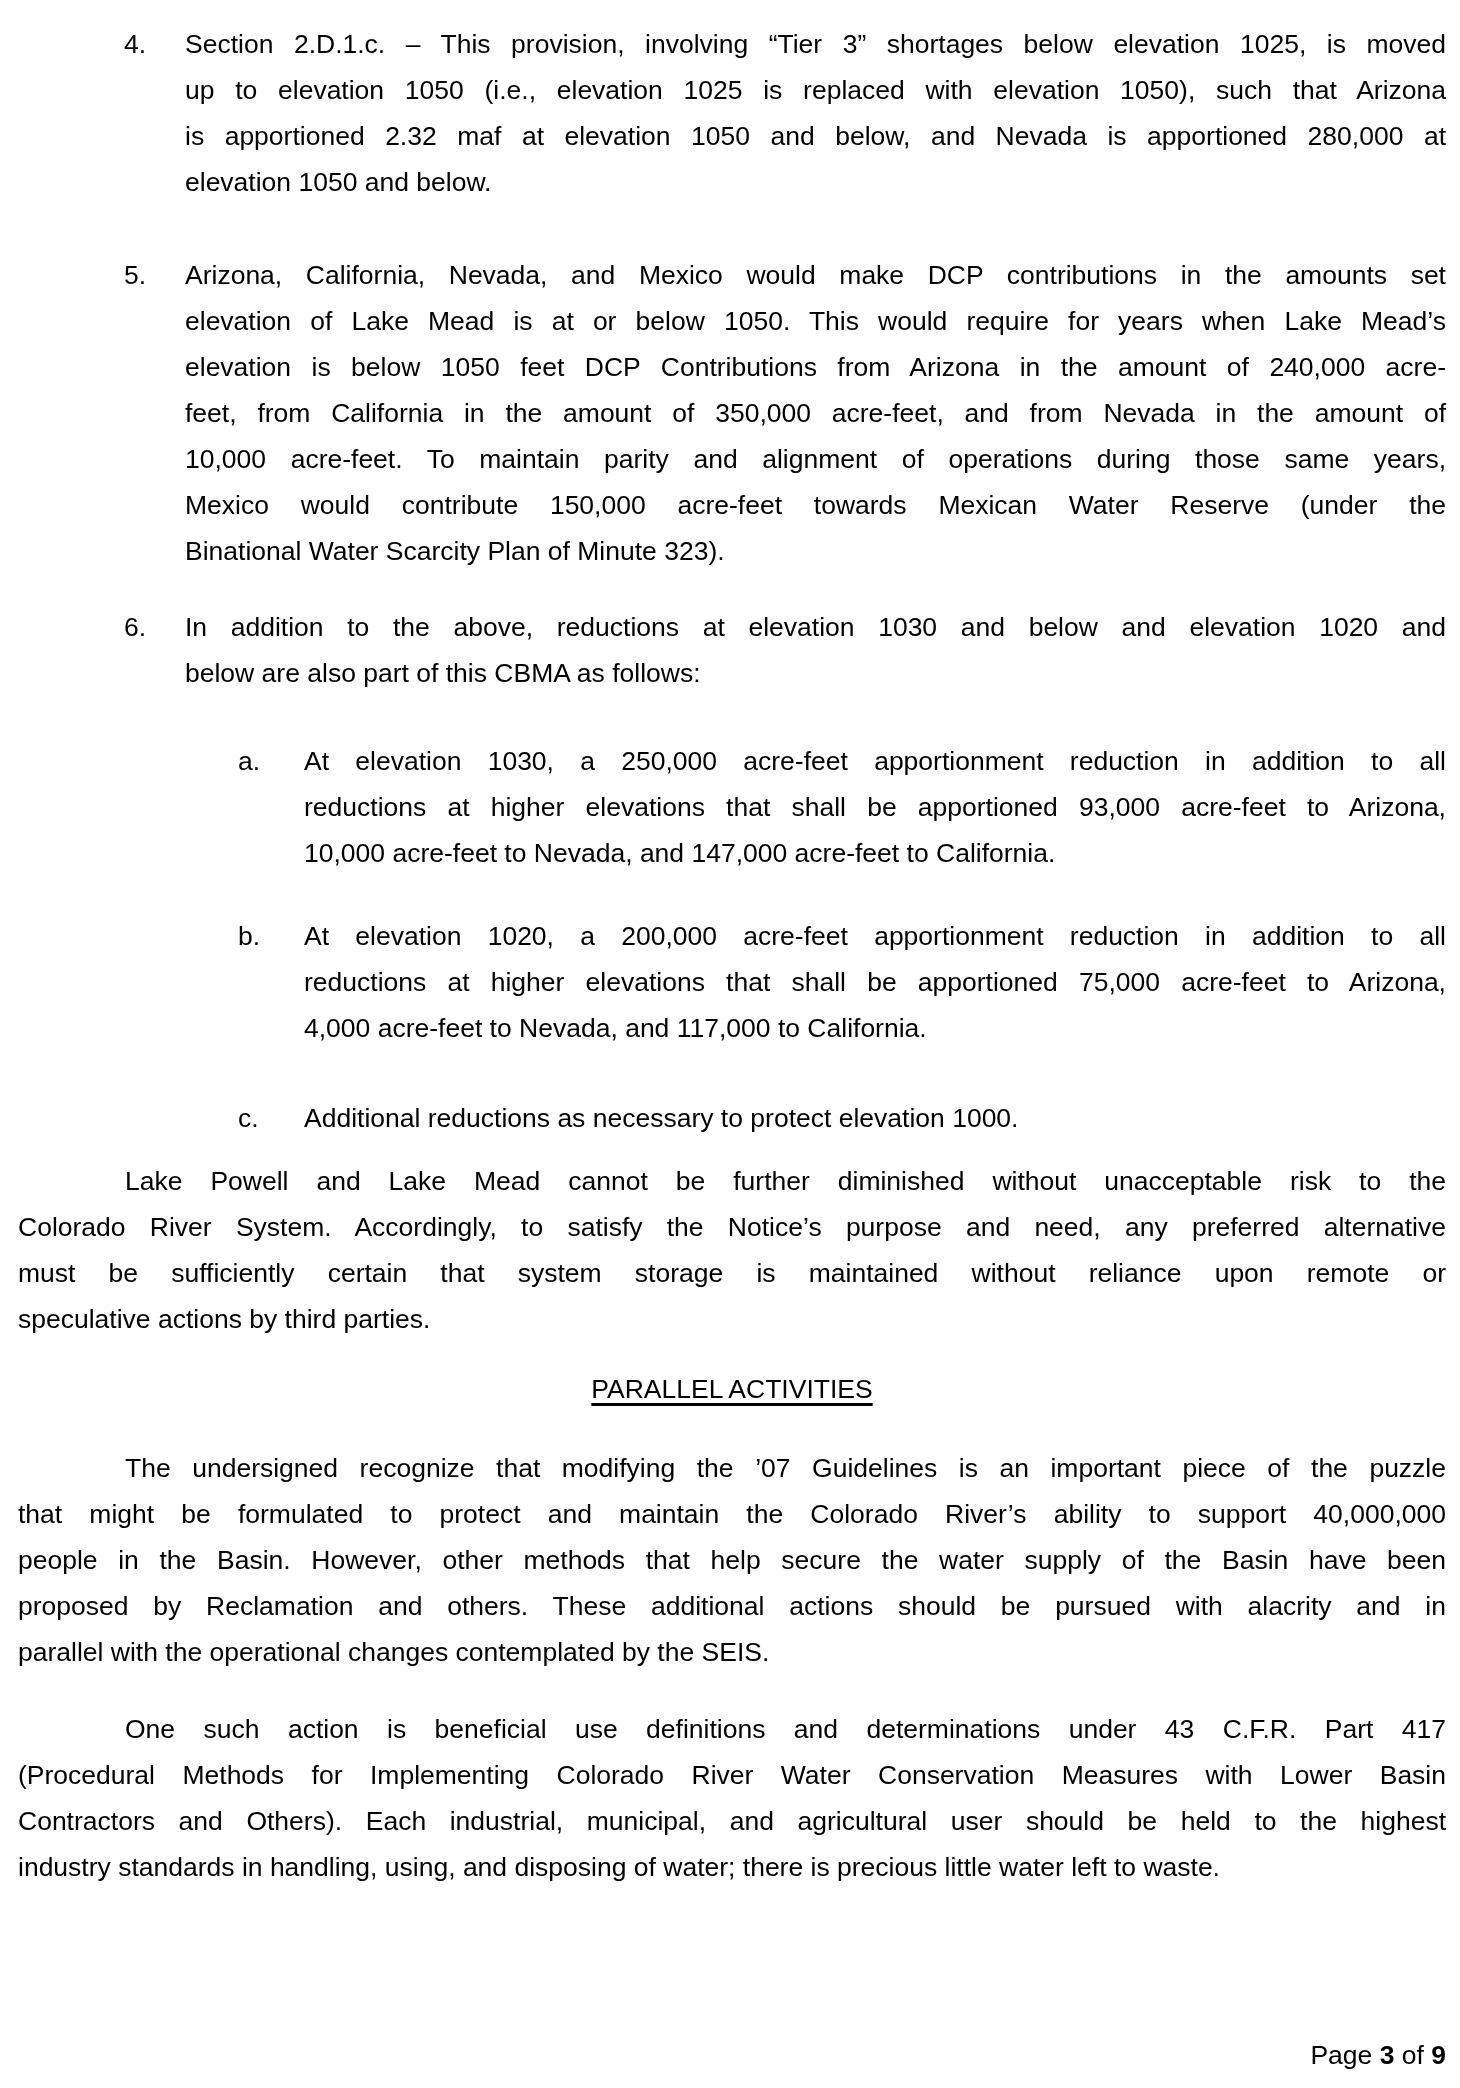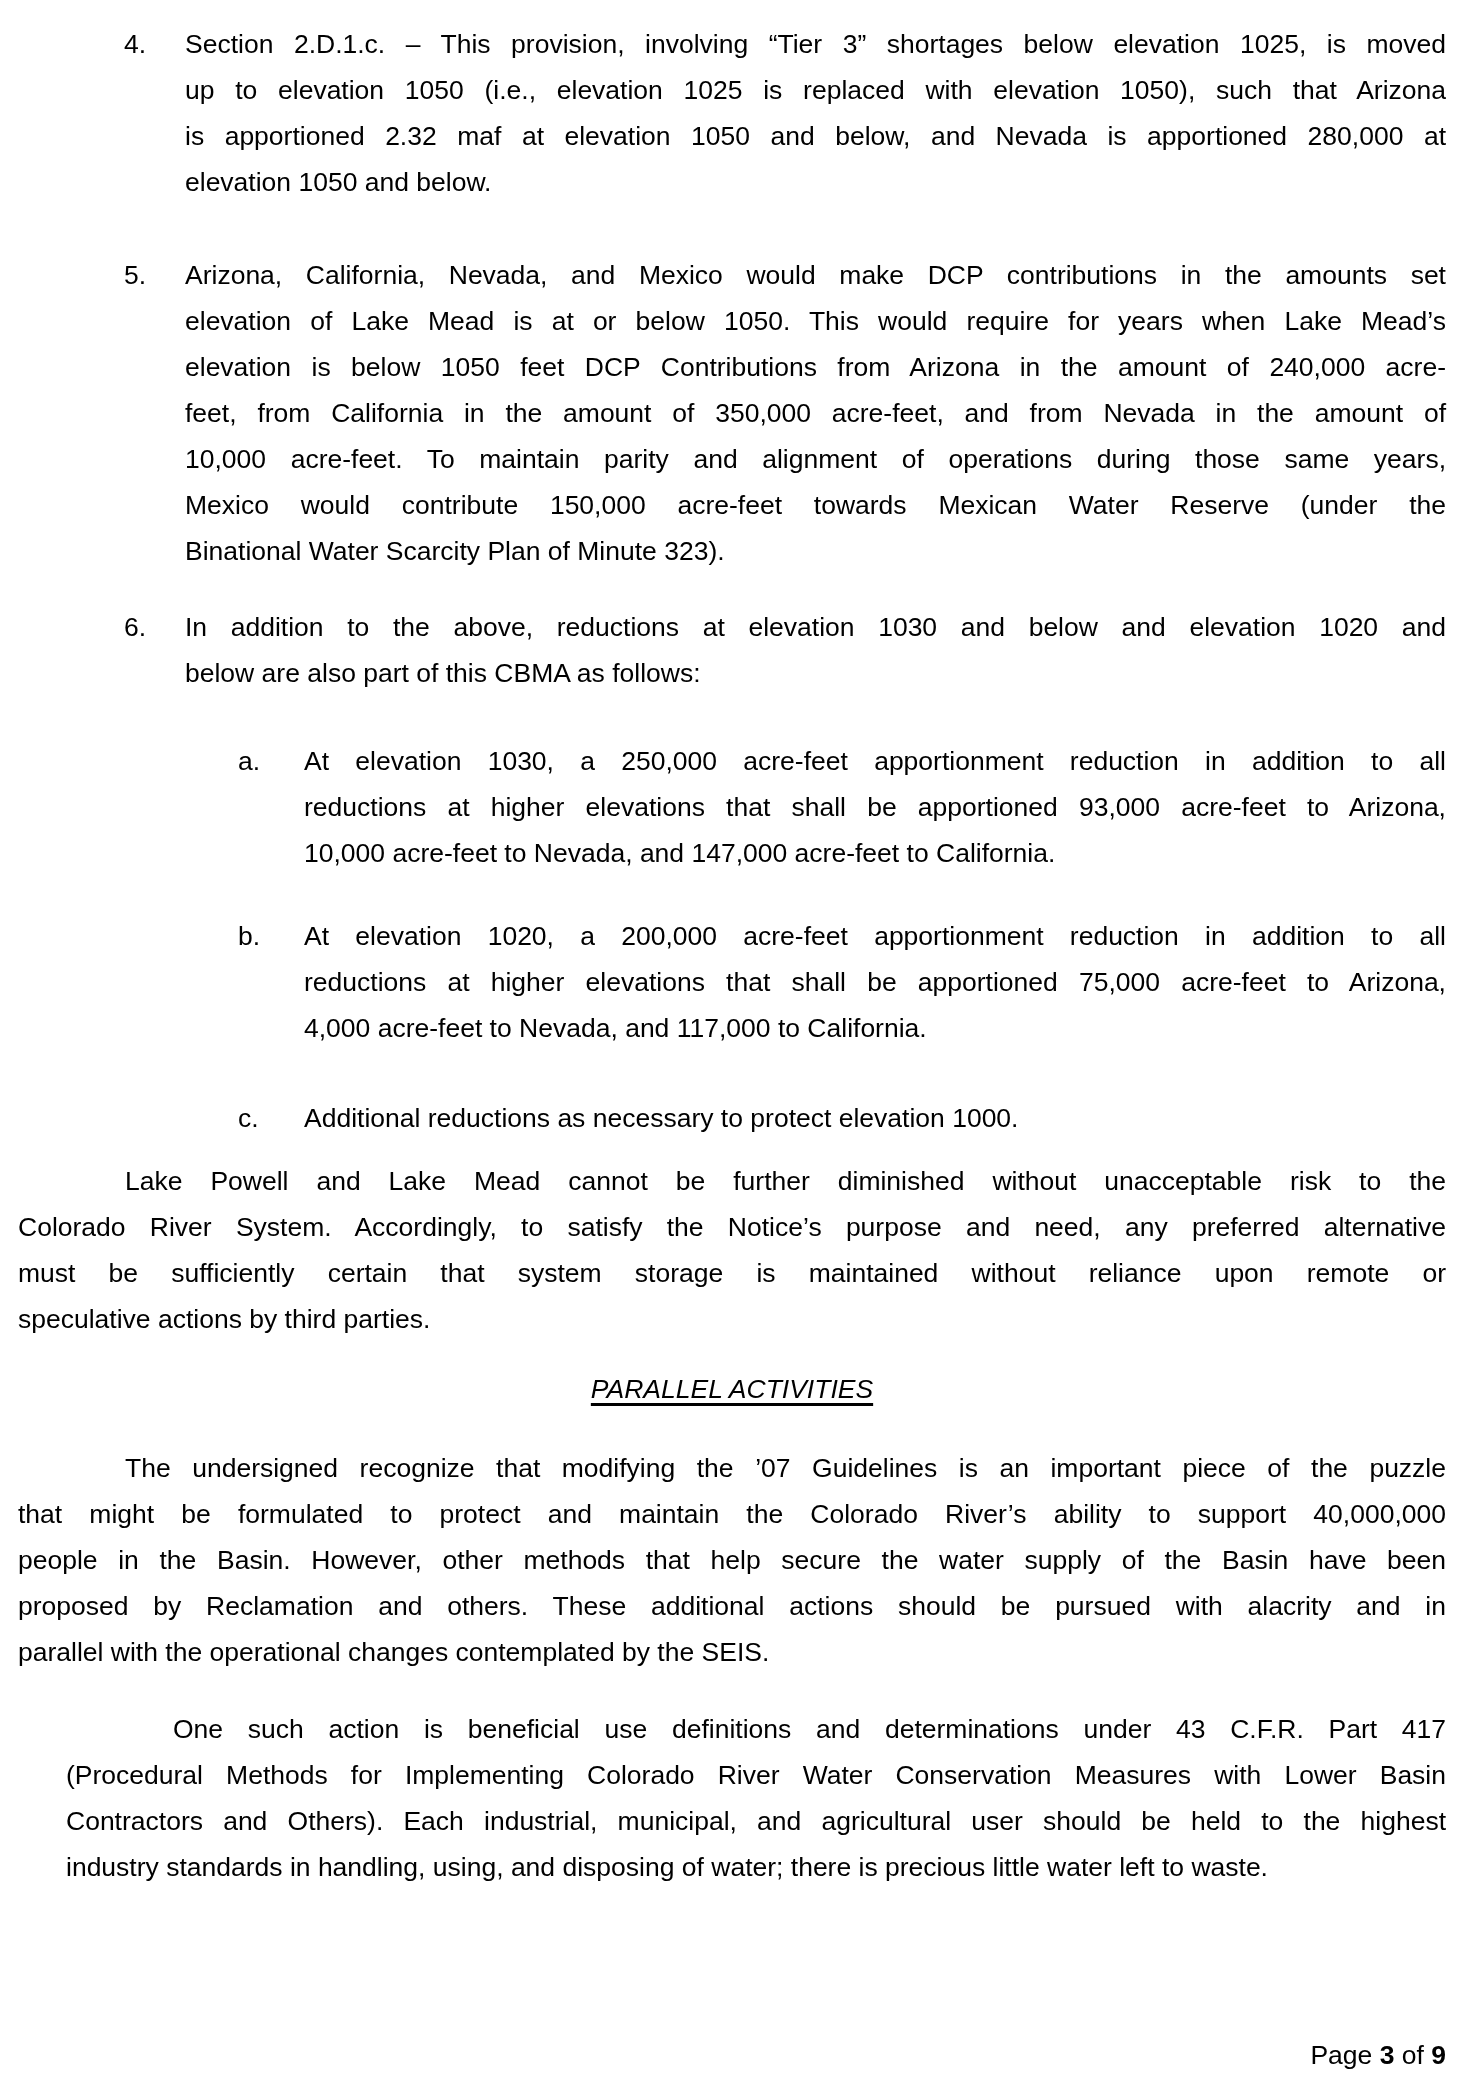--- a/index.html
+++ b/index.html
@@ -29,21 +29,20 @@
   .numbered { margin-left: 167px; }
   .numbered .marker { position: absolute; left: -61px; top: 0; }
   .lettered { margin-left: 286px; }
   .lettered .marker { position: absolute; left: -66px; top: 0; }
   .heading .line {
     text-align: right;
     text-align-last: center;
     text-decoration: underline;
     text-decoration-thickness: 2.5px;
     text-underline-offset: 5px;
-    font-style: italic;
   }
   .footer {
     position: absolute;
     right: 14px;
     bottom: 10px;
     white-space: pre;
     text-align: right;
   }
   .footer .bold { font-weight: bold; }
 </style>
@@ -99,21 +98,21 @@
       <div class="block heading" style="margin-top: 24px;">
         <div class="line last">PARALLEL ACTIVITIES</div>
       </div>
       <div class="block paragraph" style="margin-top: 33px;">
         <div class="line indent">The undersigned recognize that modifying the ’07 Guidelines is an important piece of the puzzle</div>
         <div class="line">that might be formulated to protect and maintain the Colorado River’s ability to support 40,000,000</div>
         <div class="line">people in the Basin.  However, other methods that help secure the water supply of the Basin have been</div>
         <div class="line">proposed by Reclamation and others. These additional actions should be pursued with alacrity and in</div>
         <div class="line last">parallel with the operational changes contemplated by the SEIS.</div>
       </div>
-      <div class="block paragraph" style="margin-top: 31px; margin-left: 48px;">
+      <div class="block paragraph" style="margin-top: 31px;">
         <div class="line indent">One such action is beneficial use definitions and determinations under 43 C.F.R. Part 417</div>
         <div class="line">(Procedural Methods for Implementing Colorado River Water Conservation Measures with Lower Basin</div>
         <div class="line">Contractors and Others).  Each industrial, municipal, and agricultural user should be held to the highest</div>
         <div class="line last">industry standards in handling, using, and disposing of water; there is precious little water left to waste.</div>
       </div>
     </div>
   <div class="footer"><span>Page </span><span class="bold">3</span><span> of </span><span class="bold">9</span></div>
 </div>
 
 </body></html>

